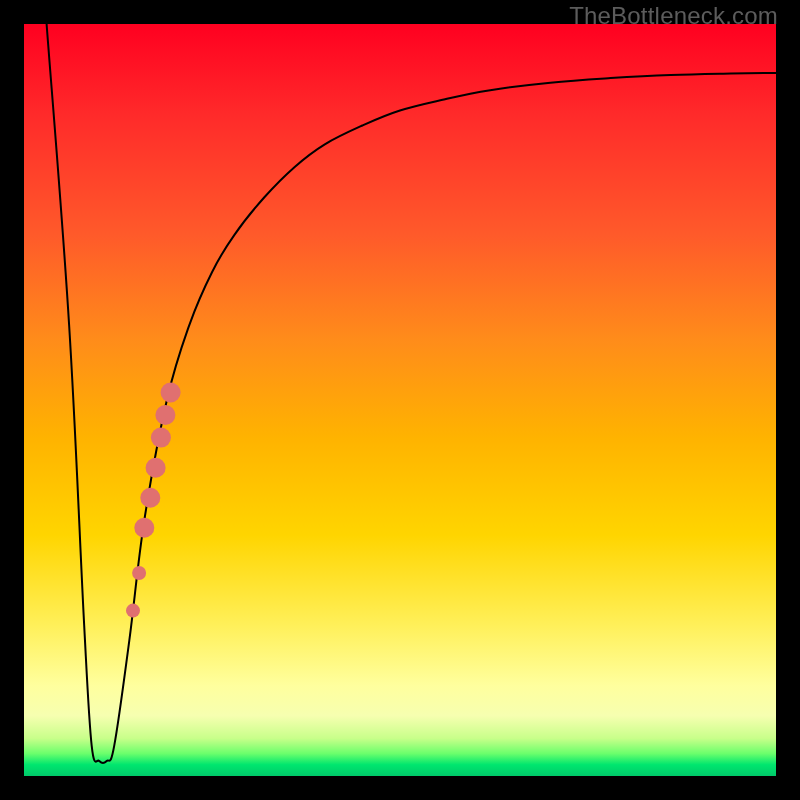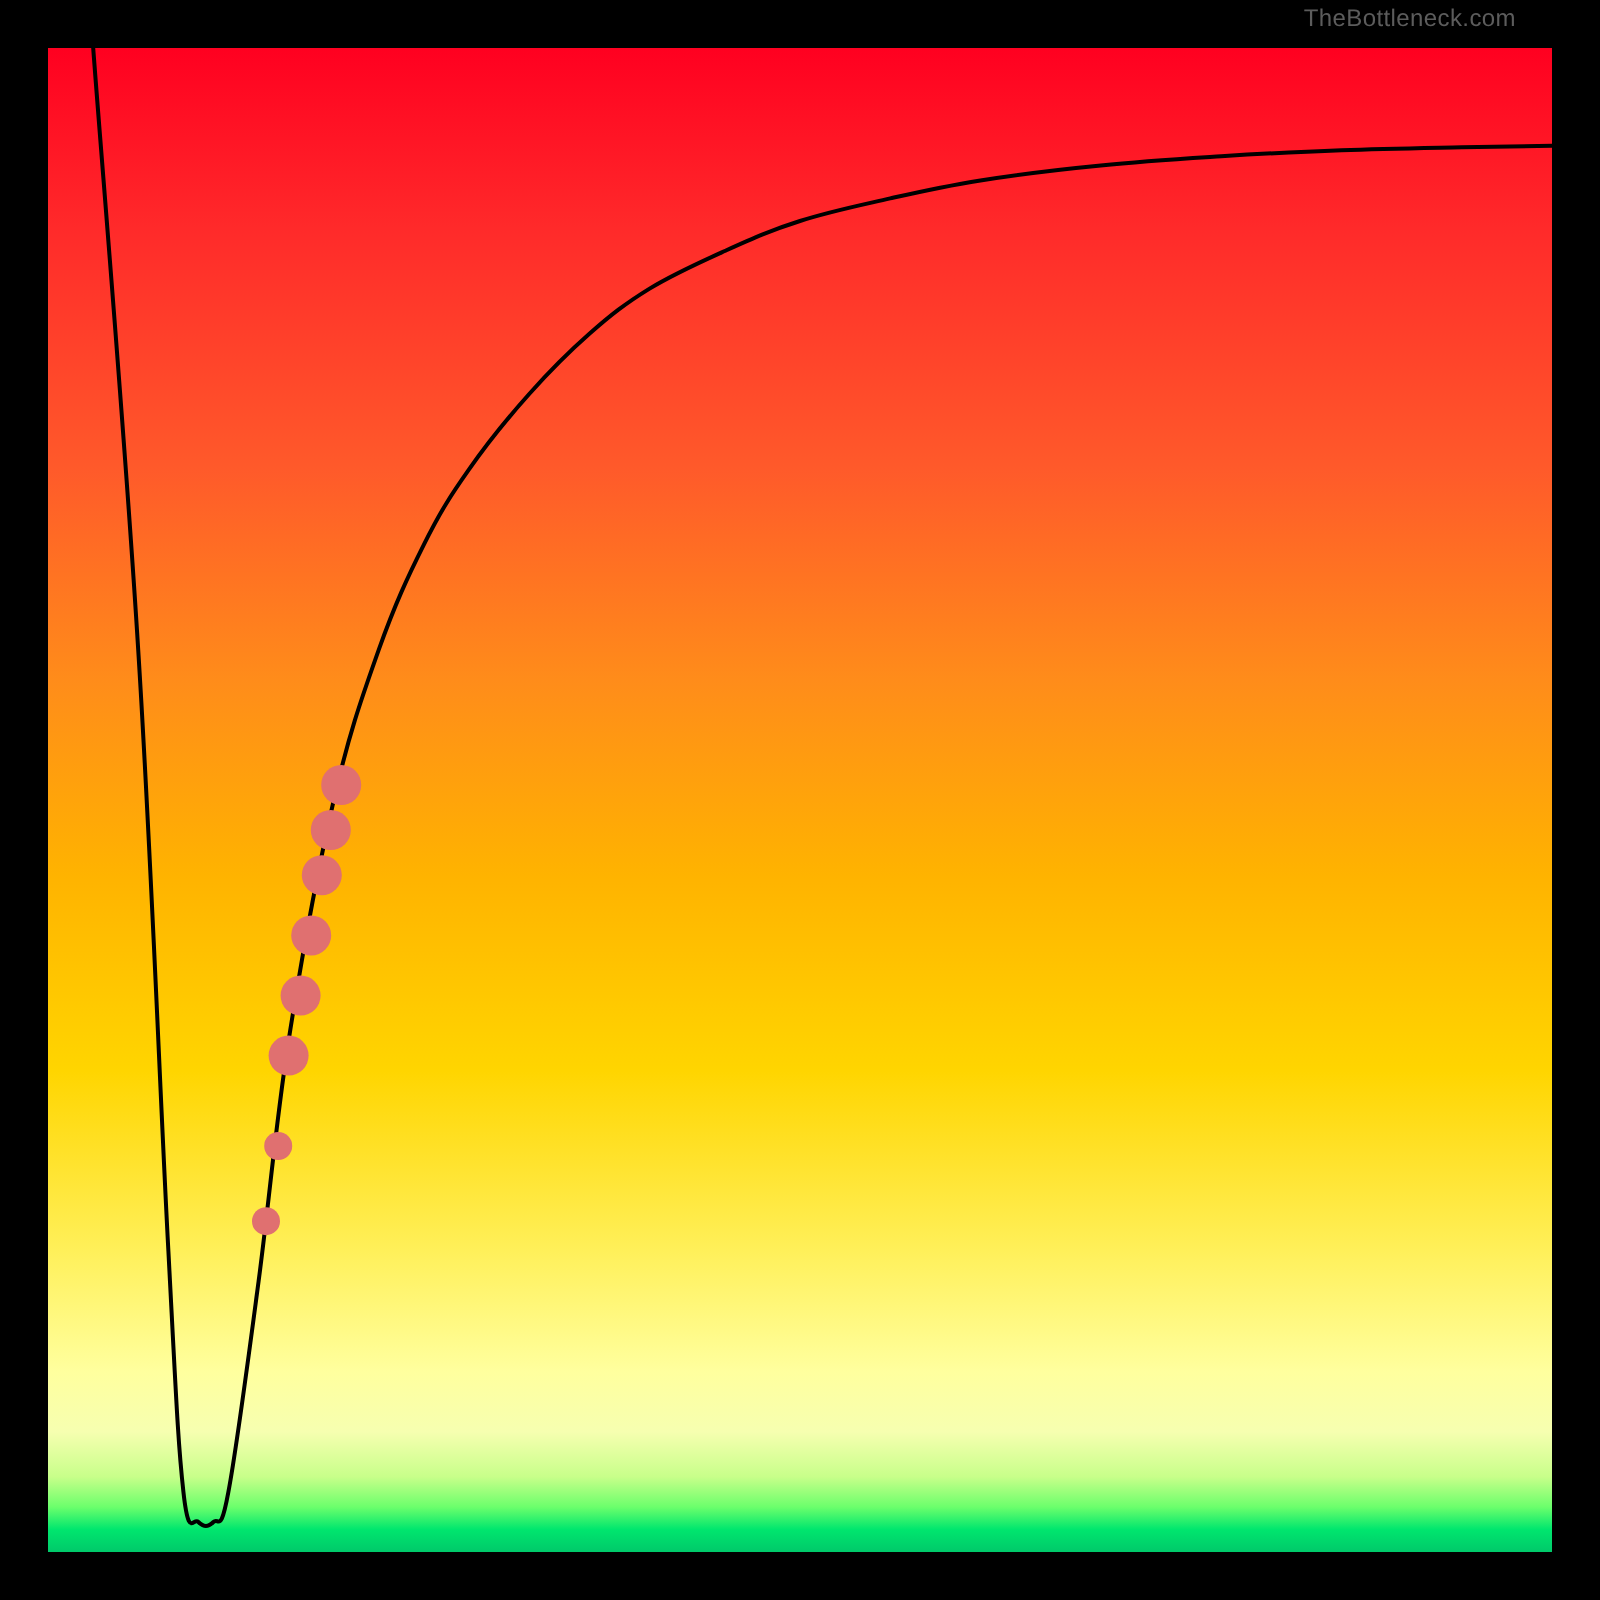--- a/index.html
+++ b/index.html
@@ -37,23 +37,23 @@
       #f6ffb0 92%,
       #c8ff8a 95%,
       #6cff6c 97%,
       #00e66e 98.5%,
       #00c96a 100%
     );
   }
   .watermark {
     position: absolute;
     top: 2px;
-    right: 42px;
+    right: 22px;
     color: #5c5c5c;
-    font-size: 12px;
+    font-size: 24px;
     letter-spacing: 0.2px;
     font-weight: 400;
     user-select: none;
   }
   svg.curve {
     position: absolute;
     left: 0;
     top: 0;
     width: 752px;
     height: 752px;

